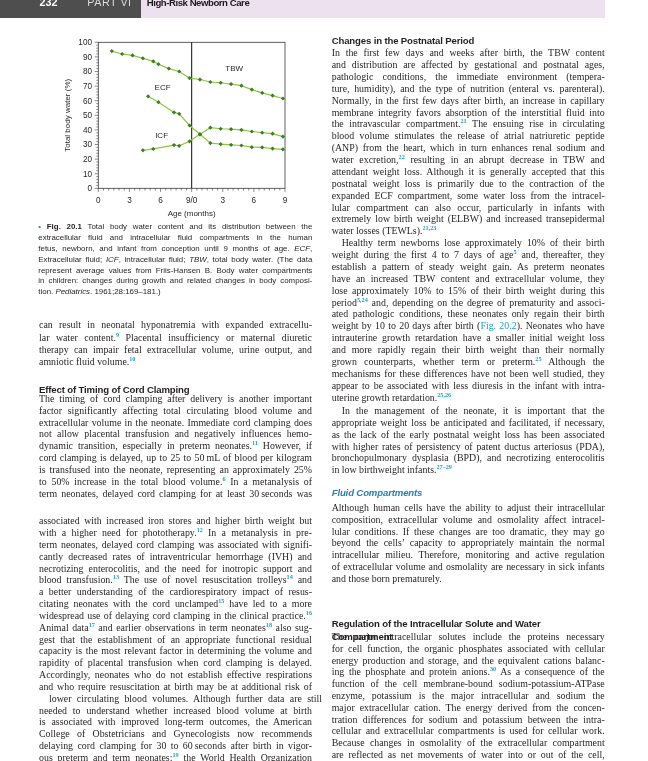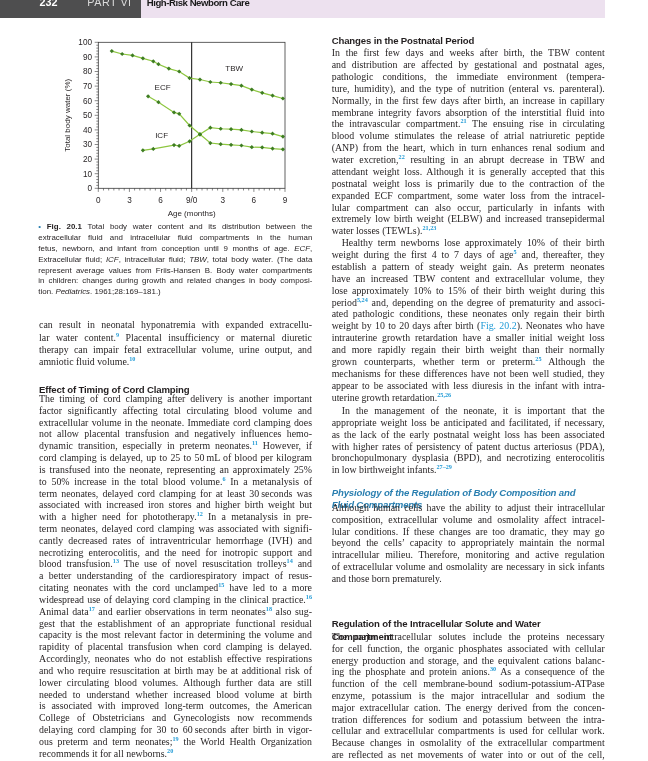--- a/index.html
+++ b/index.html
@@ -251,36 +251,36 @@
   <div class="blk lcol serif" id="lb2">
       <div class="line just"><span class="in" style="word-spacing: 2.45312px;">The timing of cord clamping after delivery is another important</span></div>
       <div class="line just"><span class="in" style="word-spacing: 3.1808px;">factor significantly affecting total circulating blood volume and</span></div>
       <div class="line just"><span class="in" style="word-spacing: 0.84375px;">extracellular volume in the neonate. Immediate cord clamping does</span></div>
       <div class="line just"><span class="in" style="word-spacing: 2.91964px;">not allow placental transfusion and negatively influences hemo-</span></div>
       <div class="line just"><span class="in" style="word-spacing: 2.41071px;">dynamic transition, especially in preterm neonates.<span class="ref">11</span> However, if</span></div>
       <div class="line just"><span class="in" style="word-spacing: 0.834635px;">cord clamping is delayed, up to 25 to 50 mL of blood per kilogram</span></div>
       <div class="line just"><span class="in" style="word-spacing: 1.52539px;">is transfused into the neonate, representing an approximately 25%</span></div>
       <div class="line just"><span class="in" style="word-spacing: 2.29688px;">to 50% increase in the total blood volume.<span class="ref">6</span> In a metanalysis of</span></div>
       <div class="line just"><span class="in" style="word-spacing: 1.71701px;">term neonates, delayed cord clamping for at least 30 seconds was</span></div>
-      <div class="line just"><span class="in" style="word-spacing: 2.08681px;">associated with increased iron stores and higher birth weight but</span></div>
+      <div class="line just"><span class="in" style="word-spacing: 2.08681px; margin-top: 16px;">associated with increased iron stores and higher birth weight but</span></div>
       <div class="line just"><span class="in" style="word-spacing: 2.80469px;">with a higher need for phototherapy.<span class="ref">12</span> In a metanalysis in pre-</span></div>
       <div class="line just"><span class="in" style="word-spacing: 1.38867px;">term neonates, delayed cord clamping was associated with signifi-</span></div>
       <div class="line just"><span class="in" style="word-spacing: 2.77009px;">cantly decreased rates of intraventricular hemorrhage (IVH) and</span></div>
       <div class="line just"><span class="in" style="word-spacing: 2.69141px;">necrotizing enterocolitis, and the need for inotropic support and</span></div>
       <div class="line just"><span class="in" style="word-spacing: 2.46289px;">blood transfusion.<span class="ref">13</span> The use of novel resuscitation trolleys<span class="ref">14</span> and</span></div>
       <div class="line just"><span class="in" style="word-spacing: 3.00195px;">a better understanding of the cardiorespiratory impact of resus-</span></div>
       <div class="line just"><span class="in" style="word-spacing: 2.44062px;">citating neonates with the cord unclamped<span class="ref">15</span> have led to a more</span></div>
       <div class="line just"><span class="in" style="word-spacing: 0.822917px;">widespread use of delaying cord clamping in the clinical practice.<span class="ref">16</span></span></div>
       <div class="line just"><span class="in" style="word-spacing: 1.07639px;">Animal data<span class="ref">17</span> and earlier observations in term neonates<span class="ref">18</span> also sug-</span></div>
       <div class="line just"><span class="in" style="word-spacing: 2.79492px;">gest that the establishment of an appropriate functional residual</span></div>
       <div class="line just"><span class="in" style="word-spacing: 1.13906px;">capacity is the most relevant factor in determining the volume and</span></div>
       <div class="line just"><span class="in" style="word-spacing: 2.41797px;">rapidity of placental transfusion when cord clamping is delayed.</span></div>
       <div class="line just"><span class="in" style="word-spacing: 2.21205px;">Accordingly, neonates who do not establish effective respirations</span></div>
       <div class="line just"><span class="in" style="word-spacing: 1.35795px;">and who require resuscitation at birth may be at additional risk of</span></div>
-      <div class="line just"><span class="in" style="word-spacing: 2.89453px;">lower circulating blood volumes. Although further data are still</span></div>
+      <div class="line just"><span class="in" style="word-spacing: 2.89453px; margin-left: 10px;">lower circulating blood volumes. Although further data are still</span></div>
       <div class="line just"><span class="in" style="word-spacing: 3.41211px;">needed to understand whether increased blood volume at birth</span></div>
       <div class="line just"><span class="in" style="word-spacing: 3.34821px;">is associated with improved long-term outcomes, the American</span></div>
       <div class="line just"><span class="in" style="word-spacing: 4.81771px;">College of Obstetricians and Gynecologists now recommends</span></div>
       <div class="line just"><span class="in" style="word-spacing: 1.94687px;">delaying cord clamping for 30 to 60 seconds after birth in vigor-</span></div>
       <div class="line just"><span class="in" style="word-spacing: 2.37109px;">ous preterm and term neonates;<span class="ref">19</span> the World Health Organization</span></div>
       <div class="line"><span class="in">recommends it for all newborns.<span class="ref">20</span></span></div>
     </div>
 
   <div class="blk rcol head" id="rh1">
       <div class="line"><span class="in">Changes in the Postnatal Period</span></div>
@@ -321,21 +321,20 @@
     </div>
   <div class="blk rcol serif" id="rp3">
       <div class="line indent just"><span class="in" style="word-spacing: 3.67656px;">In the management of the neonate, it is important that the</span></div>
       <div class="line just"><span class="in" style="word-spacing: 1.36914px;">appropriate weight loss be anticipated and facilitated, if necessary,</span></div>
       <div class="line just"><span class="in" style="word-spacing: 1.70881px;">as the lack of the early postnatal weight loss has been associated</span></div>
       <div class="line just"><span class="in" style="word-spacing: 1.26389px;">with higher rates of persistency of patent ductus arteriosus (PDA),</span></div>
       <div class="line just"><span class="in" style="word-spacing: 2.60312px;">bronchopulmonary dysplasia (BPD), and necrotizing enterocolitis</span></div>
       <div class="line"><span class="in">in low birthweight infants.<span class="ref">27–29</span></span></div>
     </div>
   <div class="blk rcol head head-it" id="rh2">
-      <div class="line"><span class="in">Physiology of the Regulation of Body Composition and</span></div>
       <div class="line"><span class="in">Fluid Compartments</span></div>
     </div>
   <div class="blk rcol serif" id="rp4">
       <div class="line just"><span class="in" style="word-spacing: 1.72049px;">Although human cells have the ability to adjust their intracellular</span></div>
       <div class="line just"><span class="in" style="word-spacing: 2.79688px;">composition, extracellular volume and osmolality affect intracel-</span></div>
       <div class="line just"><span class="in" style="word-spacing: 2.23594px;">lular conditions. If these changes are too dramatic, they may go</span></div>
       <div class="line just"><span class="in" style="word-spacing: 2.95703px;">beyond the cells’ capacity to appropriately maintain the normal</span></div>
       <div class="line just"><span class="in" style="word-spacing: 3.30208px;">intracellular milieu. Therefore, monitoring and active regulation</span></div>
       <div class="line just"><span class="in" style="word-spacing: 0.748264px;">of extracellular volume and osmolality are necessary in sick infants</span></div>
       <div class="line"><span class="in">and those born prematurely.</span></div>

